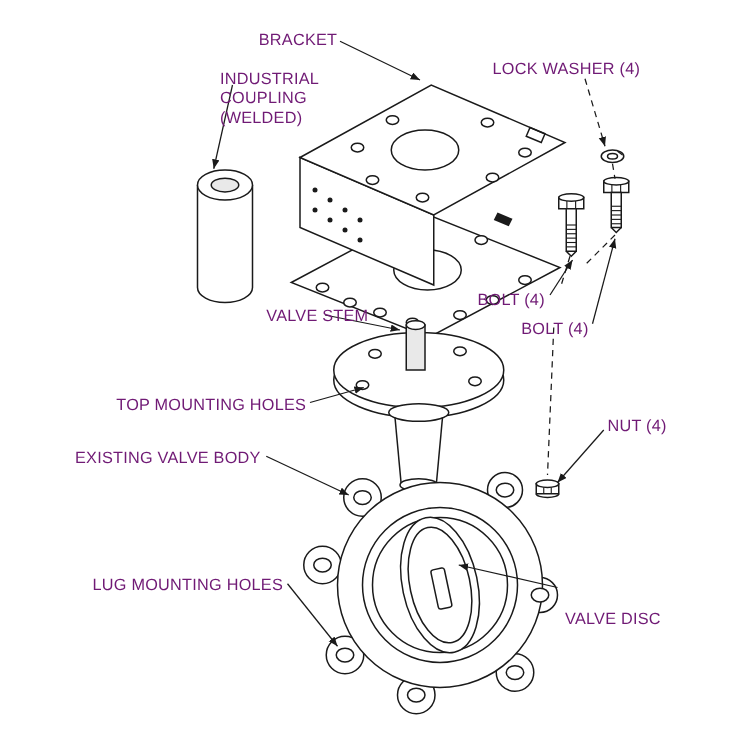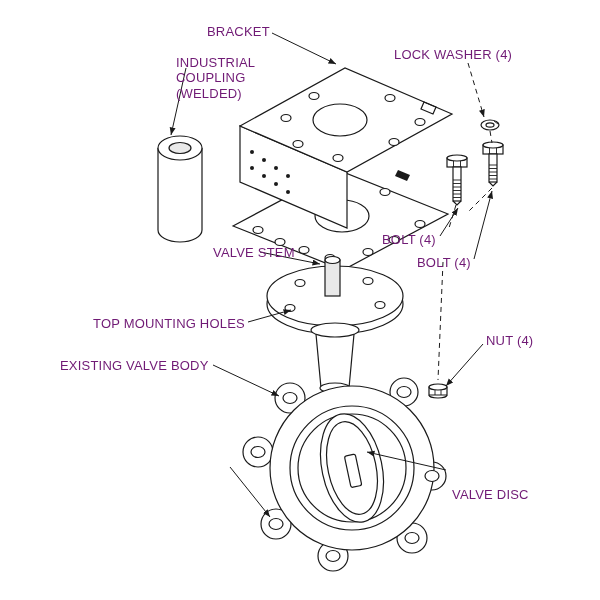--- a/index.html
+++ b/index.html
@@ -205,16 +205,17 @@
   <div class="label" style="left:417px;top:255px;">BOLT (4)</div>
 
   <div class="label" style="left:169px;top:245px;margin-left:44px;">VALVE STEM</div>
 
   <div class="label" style="left:60px;top:358px;">EXISTING VALVE BODY</div>
 
   <div class="label" style="left:93px;top:316px;">TOP MOUNTING HOLES</div>
 
   <div class="label" style="left:486px;top:333px;">NUT (4)</div>
 
+  <div class="label" style="left:74px;top:460px;">LUG MOUNTING HOLES</div>
 
   <div class="label" style="left:452px;top:463px;margin-top:24px;">VALVE DISC</div>
 
 </div>
 
 </body></html>

